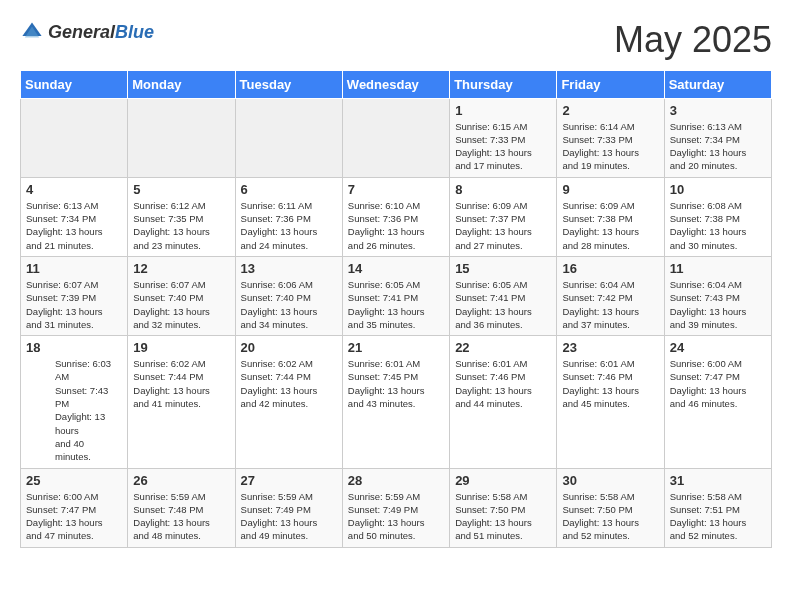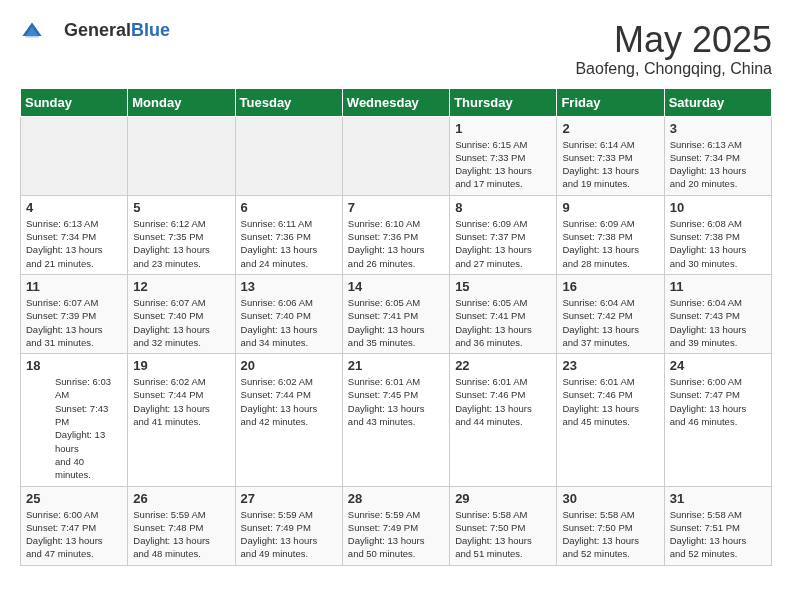--- a/index.html
+++ b/index.html
@@ -11,22 +11,23 @@
       padding: 20px;
     }
     .header-area {
       display: flex;
       align-items: flex-start;
       justify-content: space-between;
       margin-bottom: 10px;
     }
     .logo {
       display: flex;
-      align-items: flex-start;
-      gap: 20px;
+      align-items: center;
+      gap: 4px;
+      font-style: italic;
     }
     .logo-text-general {
       font-size: 18px;
       font-weight: bold;
       color: #333;
     }
     .logo-text-blue {
       font-size: 18px;
       font-weight: bold;
       color: #2a6db5;
@@ -47,21 +48,21 @@
     .calendar-subtitle {
       font-size: 16px;
       color: #333;
       font-weight: normal;
     }
     table {
       width: 100%;
       border-collapse: collapse;
     }
     thead tr th {
-      background-color: #15803d;
+      background-color: #3b82f6;
       color: #fff;
       font-size: 13px;
       font-weight: bold;
       padding: 6px 4px;
       text-align: left;
       border: 1px solid #fff;
       margin-top: 23px;
     }
     tbody tr td {
       border: 1px solid #ccc;
@@ -103,21 +104,20 @@
     <svg class="logo-icon" viewBox="0 0 30 30" xmlns="http://www.w3.org/2000/svg">
       <polygon points="15,3 27,20 3,20" fill="#2a6db5"></polygon>
       <polygon points="15,8 24,22 6,22" fill="#5a9fd4" opacity="0.5"></polygon>
     </svg>
     <div>
       <span class="logo-text-general">General</span><span class="logo-text-blue">Blue</span>
     </div>
   </div>
   <div class="title-area">
     <div class="calendar-title">May 2025</div>
-    <div class="calendar-subtitle">Baofeng, Chongqing, China</div>
   </div>
 </div>
 
 <table>
   <thead>
     <tr>
       <th>Sunday</th>
       <th>Monday</th>
       <th>Tuesday</th>
       <th>Wednesday</th>

